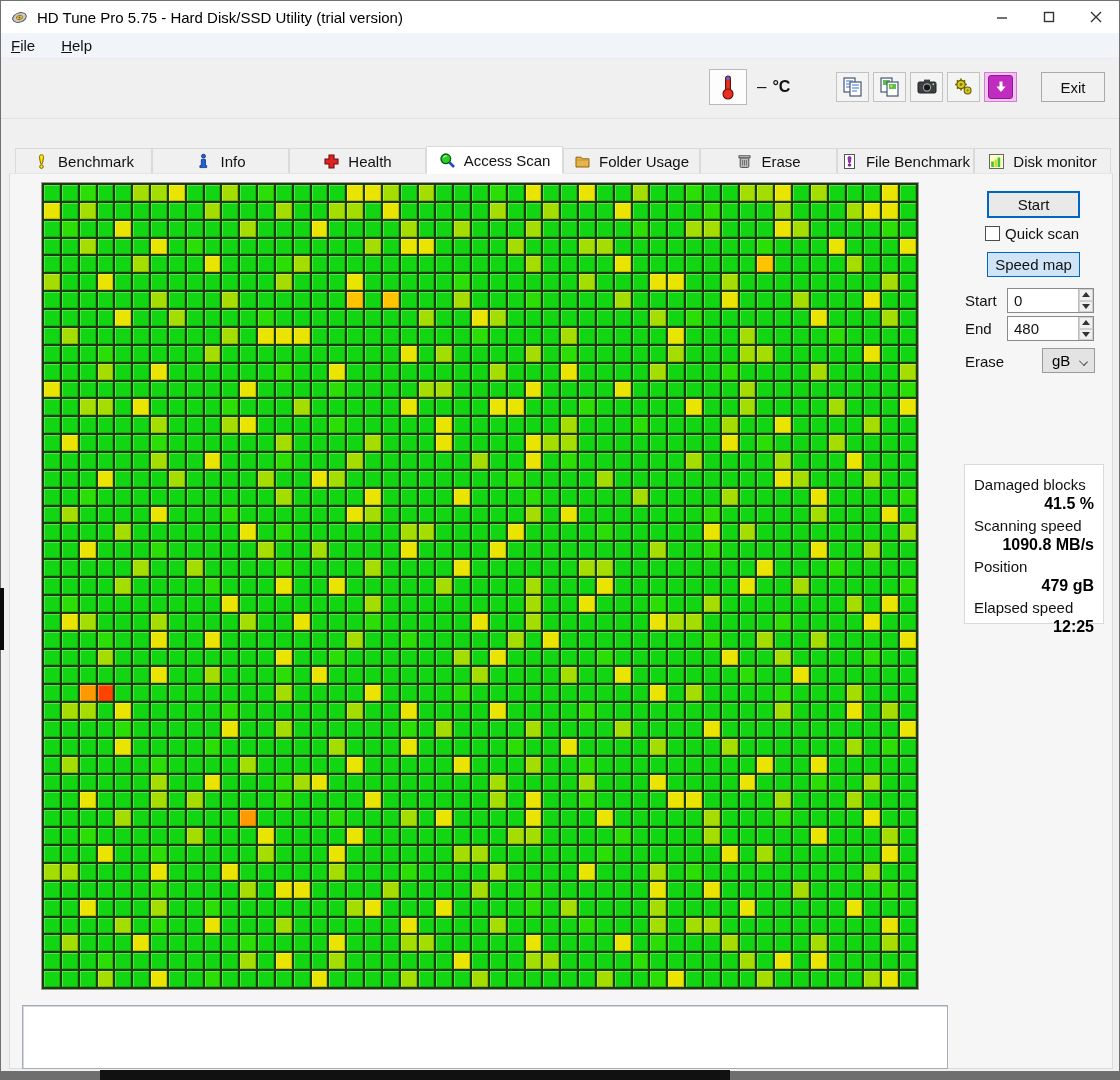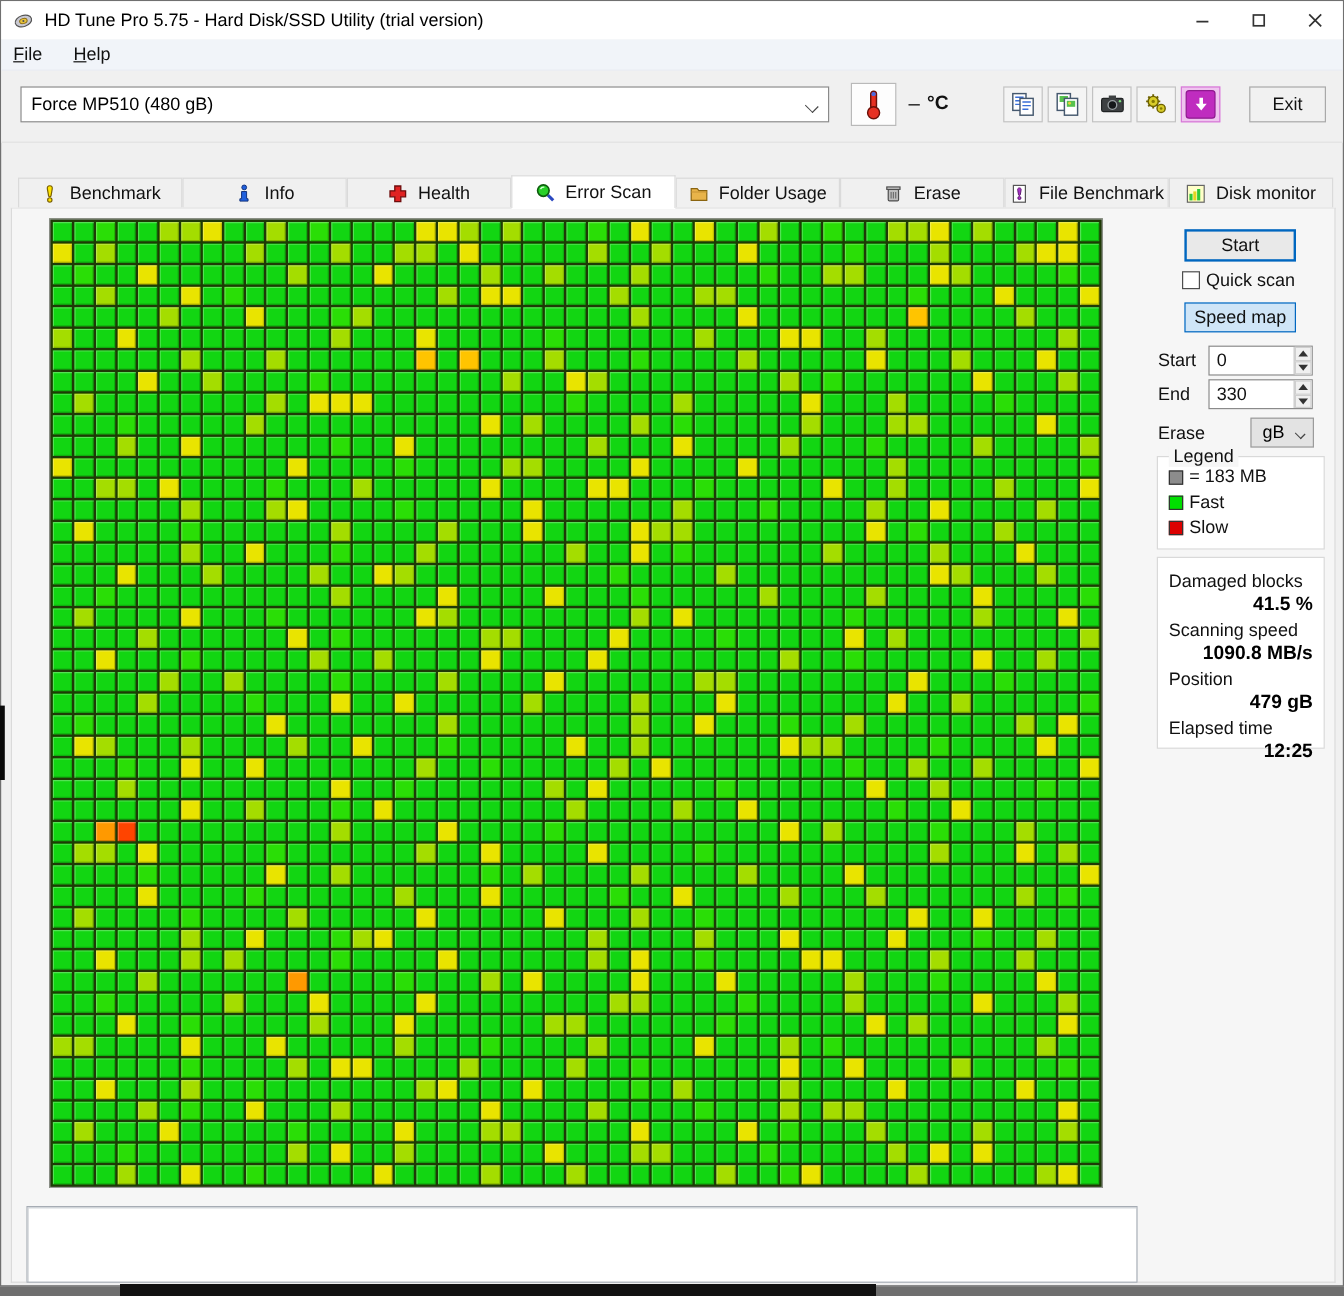--- a/index.html
+++ b/index.html
@@ -113,24 +113,20 @@
       </div>
     </div>
   </div>
 
   <div class="menubar">
     <span class="menu-item">File</span>
     <span class="menu-item">Help</span>
   </div>
 
   <div class="toolbar">
-    <div class="combo">
-      <span>Force MP510 (480 gB)</span>
-      <span class="chev"></span>
-    </div>
     <div class="thermo-btn">
       <svg width="18" height="26" viewBox="0 0 18 26">
         <rect x="6.6" y="2" width="4.8" height="15" rx="2.4" fill="#e63022" stroke="#6a1008" stroke-width="1.2"></rect>
         <rect x="7.2" y="2.6" width="3.6" height="3.5" rx="1.6" fill="#4a6ae0"></rect>
         <circle cx="9" cy="20" r="5" fill="#e63022" stroke="#6a1008" stroke-width="1.2"></circle>
       </svg>
     </div>
     <div class="temp-text">
       <span>–</span>
       <span class="unit">°C</span>
@@ -209,21 +205,21 @@
         <path d="M6 2h5v4h4v5h-4v4H6v-4H2V6h4z" fill="#e02222" stroke="#6e0c0c" stroke-width="1.1"></path>
       </svg>
       <span>Health</span>
     </div>
     <div class="tab2 active">
       <svg class="tab-icon" viewBox="0 0 17 17">
         <line x1="10.5" y1="10.5" x2="15" y2="15" stroke="#2a48c0" stroke-width="2.6"></line>
         <circle cx="6.8" cy="6.8" r="4.8" fill="#28d028" stroke="#0e5c0e" stroke-width="1.4"></circle>
         <path d="M4.4 5.6c.6-1.2 2-1.8 3.2-1.5" stroke="#d8ffd8" stroke-width="1.1" fill="none"></path>
       </svg>
-      <span>Error Scan</span>
+      <span>Access Scan</span>
     </div>
     <div class="tab2">
       <svg class="tab-icon" viewBox="0 0 17 17">
         <path d="M2 4.2h5l1.4 1.6H15v8.2H2z" fill="#e8b44a" stroke="#8a6410" stroke-width="1"></path>
         <path d="M2 7h13" stroke="#c89434" stroke-width="1"></path>
       </svg>
       <span>Folder Usage</span>
     </div>
     <div class="tab2">
       <svg class="tab-icon" viewBox="0 0 17 17">
@@ -2488,64 +2484,49 @@
           <div class="spin-btn">
               <span class="tri-dn"></span>
             </div>
         </div>
       </div>
     </div>
 
     <div class="field-row" style="left:955px; top:142px; width:140px; height:25px;">
       <span class="field-label">End</span>
       <div class="spin-field" style="left:42px; top:0; width:87px;">
-        <div class="val">330</div>
+        <div class="val">480</div>
         <div class="spinner">
           <div class="spin-btn">
               <span class="tri-up"></span>
             </div>
           <div class="spin-btn">
               <span class="tri-dn"></span>
             </div>
         </div>
       </div>
     </div>
 
     <div class="field-row" style="left:955px; top:179px;">
       <span>Erase</span>
     </div>
     <div class="unit-combo">
       <span>gB</span>
       <span class="chev"></span>
     </div>
 
-    <div class="legend-box">
-      <span class="legend-title">Legend</span>
-      <div class="legend-item" style="margin-top:8px;">
-        <span class="swatch" id="sw-block" style="background: rgb(140, 140, 140);"></span>
-        <span>= 183 MB</span>
-      </div>
-      <div class="legend-item">
-        <span class="swatch" id="sw-fast" style="background: rgb(0, 224, 0);"></span>
-        <span>Fast</span>
-      </div>
-      <div class="legend-item">
-        <span class="swatch" id="sw-slow" style="background: rgb(221, 0, 0);"></span>
-        <span>Slow</span>
-      </div>
-    </div>
 
     <div class="stats-box">
       <div class="stat-label">Damaged blocks</div>
       <div class="stat-value">41.5 %</div>
       <div class="stat-label">Scanning speed</div>
       <div class="stat-value">1090.8 MB/s</div>
       <div class="stat-label">Position</div>
       <div class="stat-value">479 gB</div>
-      <div class="stat-label">Elapsed time</div>
+      <div class="stat-label">Elapsed speed</div>
       <div class="stat-value">12:25</div>
     </div>
 
     <div class="log-box"></div>
   </div>
 
 </div>
 
 <div class="bottom-gap"></div>
 <div class="bottom-dark"></div>

